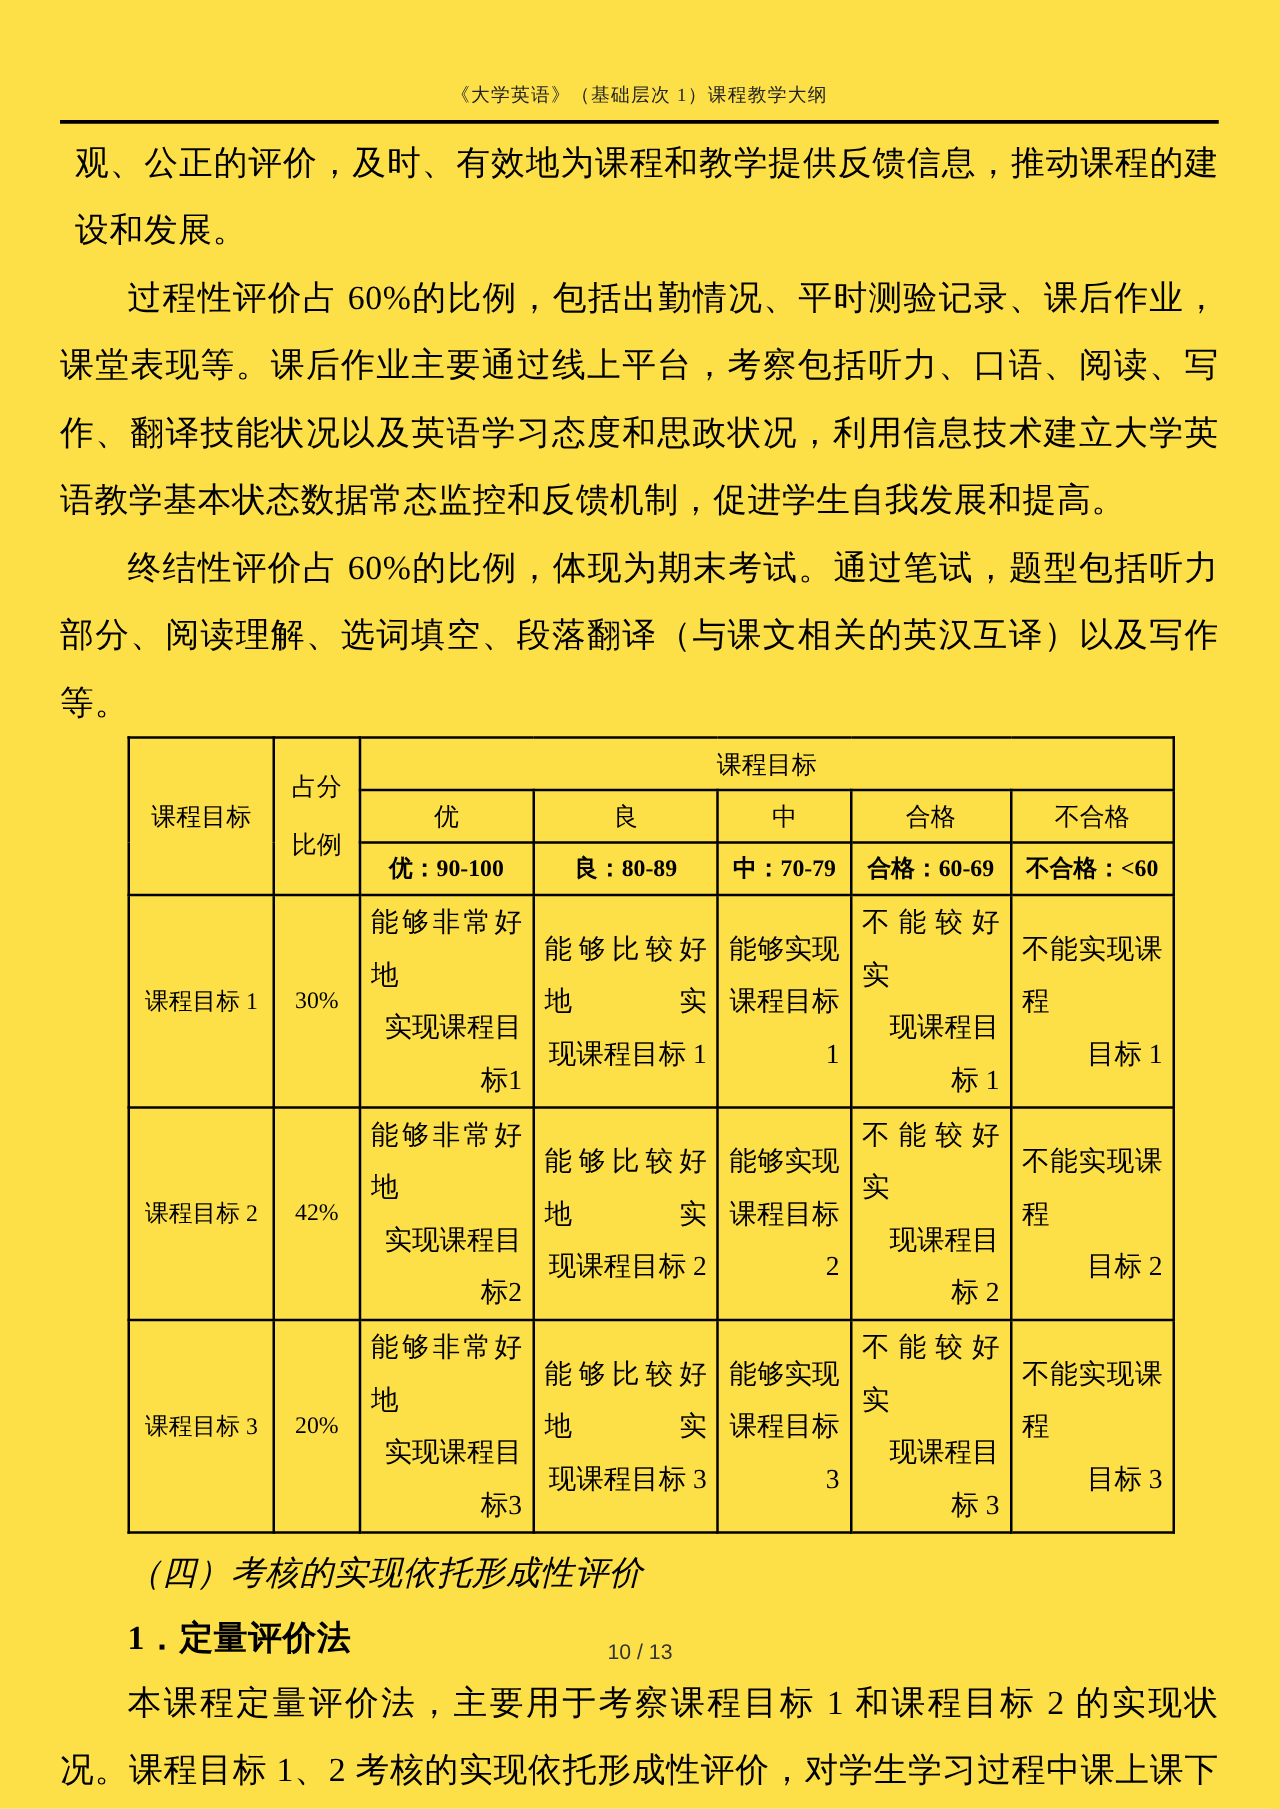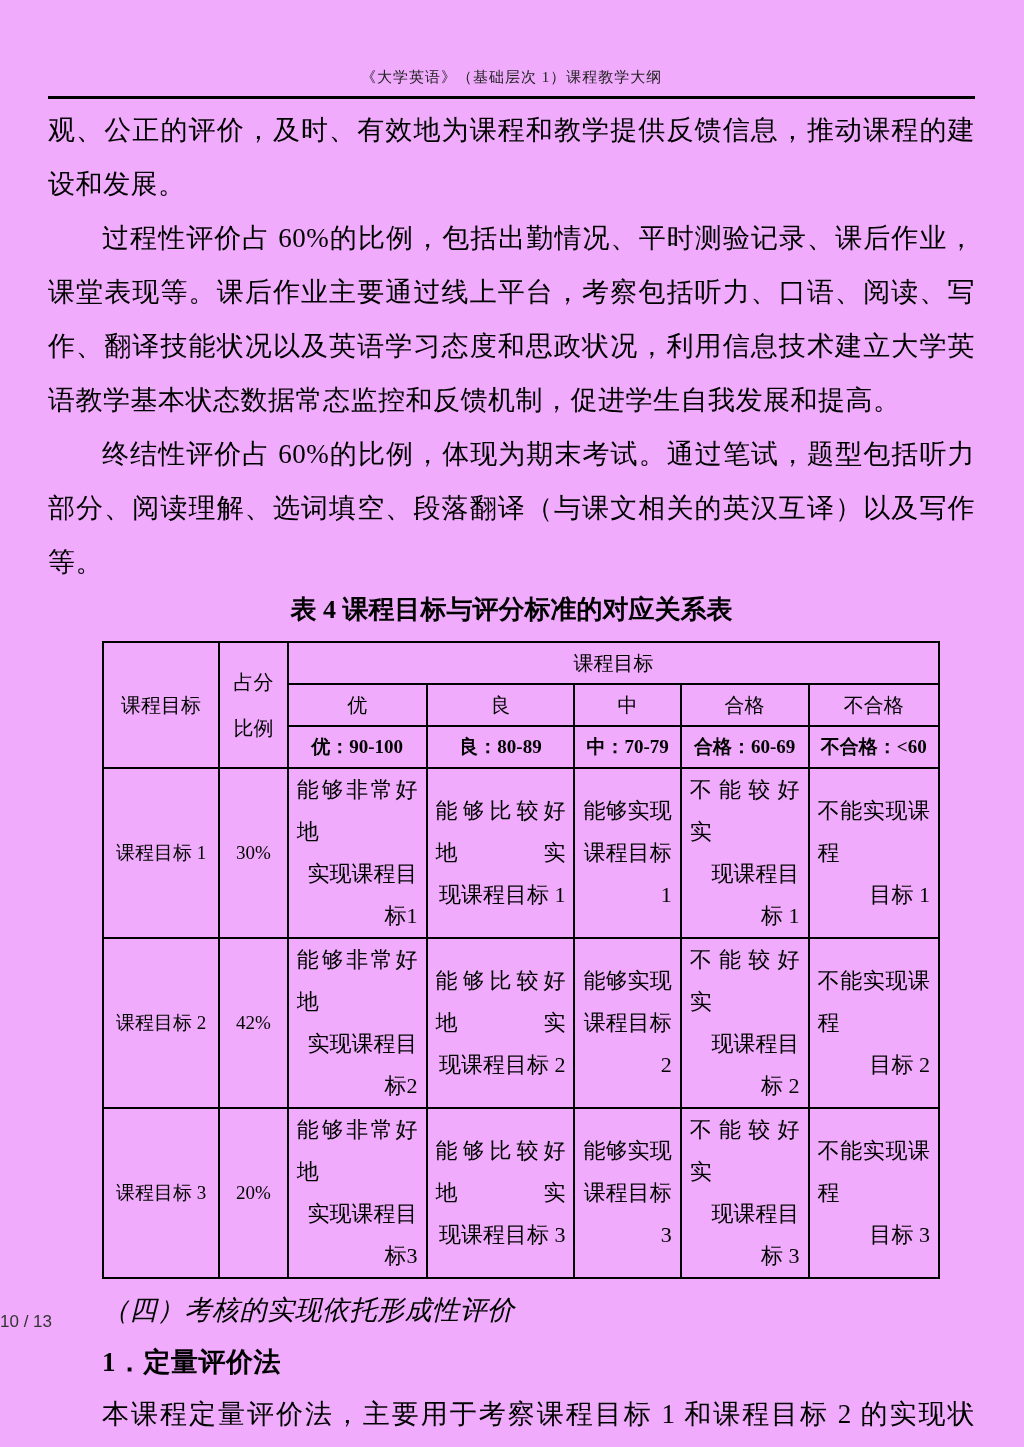--- a/index.html
+++ b/index.html
@@ -2,21 +2,21 @@
 <html><head>
 <meta charset="utf-8">
 <style>
   * { margin: 0; padding: 0; box-sizing: border-box; }
   html, body { background: #e8e8e8; }
   .page {
     position: relative;
     width: 1024px;
     height: 1447px;
     margin: 0 auto;
-    background: #f0abfc;
+    background: #fde047;
     color: #000000;
     font-family: "Liberation Serif", "DejaVu Serif", serif;
     overflow: hidden;
   }
   .content {
     padding: 0 49px 0 48px;
   }
   .doc-header {
     margin-top: 66px;
     text-align: center;
@@ -29,21 +29,21 @@
     margin-top: 8px;
     border: none;
     border-top: 3px solid #000000;
   }
   p.body-text {
     font-size: 27px;
     line-height: 54px;
     text-align: justify;
     letter-spacing: 0.5px;
   }
-  p.first { margin-top: 4px; }
+  p.first { margin-top: 4px; margin-left: 12px; }
   p.indent { text-indent: 2em; }
   p.kai { font-style: italic; }
   p.bold-heading { font-weight: bold; font-style: normal; line-height: 50px; }
   p.after-table { margin-top: 4px; }
   .table-title {
     margin: 2px 0 12px 0;
     text-align: center;
     font-size: 26px;
     line-height: 38px;
     font-weight: bold;
@@ -66,40 +66,39 @@
   tr.range-row th { font-size: 19px; font-weight: bold; text-align: center; }
   td.goal-cell, td.weight-cell { font-size: 19px; text-align: center; }
   td.desc-cell { font-size: 22px; line-height: 42px; padding: 0 8px; }
   td.desc-cell .line1 { text-align: justify; text-align-last: justify; }
   td.desc-cell .line2 { text-align: right; }
   .page-footer {
     position: absolute;
     top: 1312px;
     left: 0;
     width: 100%;
-    text-align: left;
+    text-align: center;
     font-family: "Liberation Sans", "DejaVu Sans", sans-serif;
     font-size: 17px;
     color: #333333;
   }
 </style>
 </head>
 <body>
 
 <div class="page">
   <div class="content">
 
     <div class="doc-header">《大学英语》（基础层次 1）课程教学大纲</div>
     <hr class="header-rule">
 
     <p class="body-text first">观、公正的评价，及时、有效地为课程和教学提供反馈信息，推动课程的建设和发展。</p>
     <p class="body-text indent">过程性评价占 60%的比例，包括出勤情况、平时测验记录、课后作业，课堂表现等。课后作业主要通过线上平台，考察包括听力、口语、阅读、写作、翻译技能状况以及英语学习态度和思政状况，利用信息技术建立大学英语教学基本状态数据常态监控和反馈机制，促进学生自我发展和提高。</p>
     <p class="body-text indent">终结性评价占 60%的比例，体现为期末考试。通过笔试，题型包括听力部分、阅读理解、选词填空、段落翻译（与课文相关的英汉互译）以及写作等。</p>
 
-    <div class="table-title">表 4 课程目标与评分标准的对应关系表</div>
 
     <table class="grading">
       <colgroup>
         <col style="width:13.9%">
         <col style="width:8.2%">
         <col style="width:16.6%">
         <col style="width:17.7%">
         <col style="width:12.7%">
         <col style="width:15.3%">
         <col style="width:15.6%">

